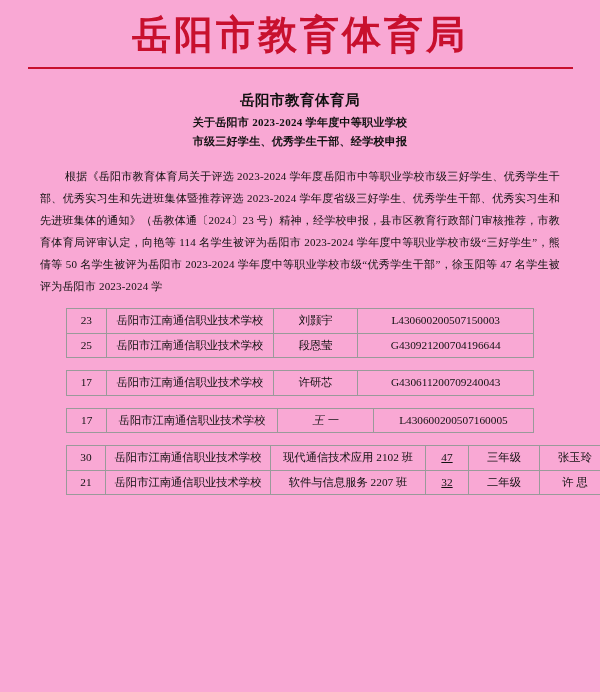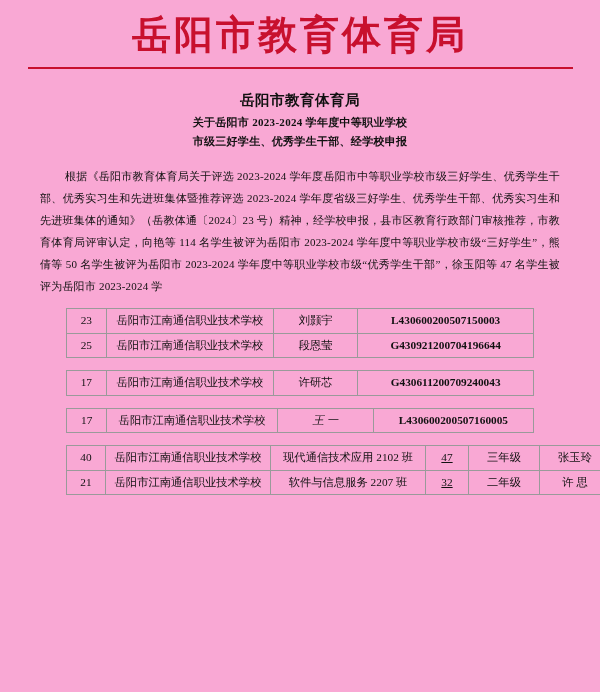--- a/index.html
+++ b/index.html
@@ -96,21 +96,21 @@
     line-height: 1.2;
     padding: 5px 2px;
     text-align: center;
     font-family: "Liberation Serif", "DejaVu Serif", serif;
     white-space: nowrap;
     overflow: hidden;
   }
   td.num { width: 34px; }
   td.school { width: 160px; }
   td.name { width: 78px; }
-  td.id { width: 168px; font-family: "Liberation Serif", serif; font-weight: bold; }
+  td.id { width: 168px; font-family: "Liberation Serif", serif; }
   
   td.cls { width: 150px; }
   td.cnt { width: 38px; text-decoration: underline; }
   td.grade { width: 66px; }
   td.teacher { width: 66px; }
   .tbl-3 td.name3 { width: 88px; font-style: italic; }
   .tbl-3 td.id3 { width: 150px; }
 </style>
 </head>
 <body>
@@ -171,21 +171,21 @@
           <td class="school">岳阳市江南通信职业技术学校</td>
           <td class="name name3">王 一</td>
           <td class="id id3">L430600200507160005</td>
         </tr>
       </tbody>
     </table>
 
     <table class="tbl tbl-4">
       <tbody>
         <tr>
-          <td class="num">40</td>
+          <td class="num">30</td>
           <td class="school">岳阳市江南通信职业技术学校</td>
           <td class="cls">现代通信技术应用 2102 班</td>
           <td class="cnt">47</td>
           <td class="grade">三年级</td>
           <td class="teacher">张玉玲</td>
         </tr>
         <tr>
           <td class="num">21</td>
           <td class="school">岳阳市江南通信职业技术学校</td>
           <td class="cls">软件与信息服务 2207 班</td>

